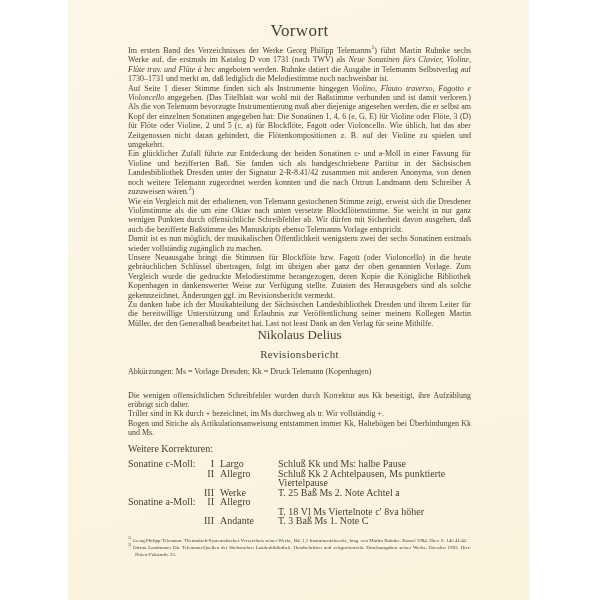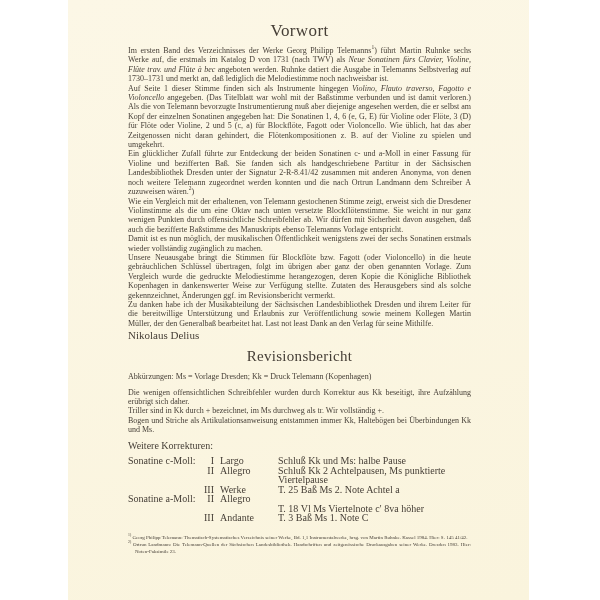--- a/index.html
+++ b/index.html
@@ -15,33 +15,33 @@
     background:linear-gradient(165deg,var(--page-bg,#fcf7e6) 0%,var(--page-bg-2,#faf4dd) 100%);
     color:var(--ink,#453e36);
     padding:0 58px 0 60px;
     overflow:hidden;
   }
   .h-vorwort{
     font-size:17px;font-weight:400;text-align:center;
     margin-top:21px;margin-bottom:5px;letter-spacing:.4px;
   }
   .h-revision{
-    font-size:15px;font-weight:400;text-align:center;
+    font-size:11px;font-weight:400;text-align:center;
     margin-top:8px;margin-bottom:7px;letter-spacing:.3px;
   }
   .paras p{
     font-size:8px;line-height:9.4px;text-align:justify;
     hyphens:auto;-webkit-hyphens:auto;
   }
   .paras p em{font-style:italic}
   sup{font-size:5.5px;line-height:0;vertical-align:super}
   .signature{
-    font-size:11px;line-height:10px;text-align:left;margin-top:2px;
+    font-size:13px;line-height:10px;text-align:center;margin-top:2px;
   }
-  .abbrev{font-size:8px;line-height:9.4px;margin-bottom:6px}
+  .abbrev{font-size:8px;line-height:9.4px;margin-bottom:14px}
   .weitere{font-size:10px;line-height:9.4px;margin-top:6px;margin-bottom:6px}
   .corr-row{
     display:grid;grid-template-columns:72px 14px 6px 58px 1fr;
     font-size:10px;line-height:9.5px;
   }
   .corr-mvt{text-align:right}
   .footnotes{margin-top:11px}
   .footnote{
     font-size:5px;line-height:7.3px;text-align:justify;
     padding-left:7px;text-indent:-7px;color:var(--ink,#453e36);
@@ -55,21 +55,21 @@
 
   <h1 class="h-vorwort">Vorwort</h1>
 
   <div class="paras">
       <p><span>Im ersten Band des Verzeichnisses der Werke Georg Philipp Telemanns</span><sup>1</sup><span>) führt Martin Ruhnke sechs Werke auf, die erstmals im Katalog D von 1731 (nach TWV) als </span><em>Neue Sonatinen fürs Clavier, Violine, Flûte trav. und Flûte à bec</em><span> angeboten werden. Ruhnke datiert die Ausgabe in Telemanns Selbstverlag auf 1730–1731 und merkt an, daß lediglich die Melodiestimme noch nachweisbar ist.</span></p>
       <p><span>Auf Seite 1 dieser Stimme finden sich als Instrumente hingegen </span><em>Violino, Flauto traverso, Fagotto e Violoncello</em><span> angegeben. (Das Titelblatt war wohl mit der Baßstimme verbunden und ist damit verloren.) Als die von Telemann bevorzugte Instrumentierung muß aber diejenige angesehen werden, die er selbst am Kopf der einzelnen Sonatinen angegeben hat: Die Sonatinen 1, 4, 6 (e, G, E) für Violine oder Flöte, 3 (D) für Flöte oder Violine, 2 und 5 (c, a) für Blockflöte, Fagott oder Violoncello. Wie üblich, hat das aber Zeitgenossen nicht daran gehindert, die Flötenkompositionen z. B. auf der Violine zu spielen und umgekehrt.</span></p>
       <p><span>Ein glücklicher Zufall führte zur Entdeckung der beiden Sonatinen c- und a-Moll in einer Fassung für Violine und bezifferten Baß. Sie fanden sich als handgeschriebene Partitur in der Sächsischen Landesbibliothek Dresden unter der Signatur 2-R-8.41/42 zusammen mit anderen Anonyma, von denen noch weitere Telemann zugeordnet werden konnten und die nach Ortrun Landmann dem Schreiber A zuzuweisen wären.</span><sup>2</sup><span>)</span></p>
       <p><span>Wie ein Vergleich mit der erhaltenen, von Telemann gestochenen Stimme zeigt, erweist sich die Dresdener Violinstimme als die um eine Oktav nach unten versetzte Blockflötenstimme. Sie weicht in nur ganz wenigen Punkten durch offensichtliche Schreibfehler ab. Wir dürfen mit Sicherheit davon ausgehen, daß auch die bezifferte Baßstimme des Manuskripts ebenso Telemanns Vorlage entspricht.</span></p>
       <p><span>Damit ist es nun möglich, der musikalischen Öffentlichkeit wenigstens zwei der sechs Sonatinen erstmals wieder vollständig zugänglich zu machen.</span></p>
       <p><span>Unsere Neuausgabe bringt die Stimmen für Blockflöte bzw. Fagott (oder Violoncello) in die heute gebräuchlichen Schlüssel übertragen, folgt im übrigen aber ganz der oben genannten Vorlage. Zum Vergleich wurde die gedruckte Melodiestimme herangezogen, deren Kopie die Königliche Bibliothek Kopenhagen in dankenswerter Weise zur Verfügung stellte. Zutaten des Herausgebers sind als solche gekennzeichnet, Änderungen ggf. im Revisionsbericht vermerkt.</span></p>
-      <p><span>Zu danken habe ich der Musikabteilung der Sächsischen Landesbibliothek Dresden und ihrem Leiter für die bereitwillige Unterstützung und Erlaubnis zur Veröffentlichung sowie meinem Kollegen Martin Müller, der den Generalbaß bearbeitet hat. Last not least Dank an den Verlag für seine Mithilfe.</span></p>
+      <p><span>Zu danken habe ich der Musikabteilung der Sächsischen Landesbibliothek Dresden und ihrem Leiter für die bereitwillige Unterstützung und Erlaubnis zur Veröffentlichung seiner meinem Kollegen Martin Müller, der den Generalbaß bearbeitet hat. Last not least Dank an den Verlag für seine Mithilfe.</span></p>
     </div>
 
   <div class="signature">Nikolaus Delius</div>
 
   <h2 class="h-revision">Revisionsbericht</h2>
 
   <div class="abbrev">Abkürzungen: Ms = Vorlage Dresden; Kk = Druck Telemann (Kopenhagen)</div>
 
   <div class="paras">
       <p><span>Die wenigen offensichtlichen Schreibfehler wurden durch Korrektur aus Kk beseitigt, ihre Aufzählung erübrigt sich daher.</span></p>

